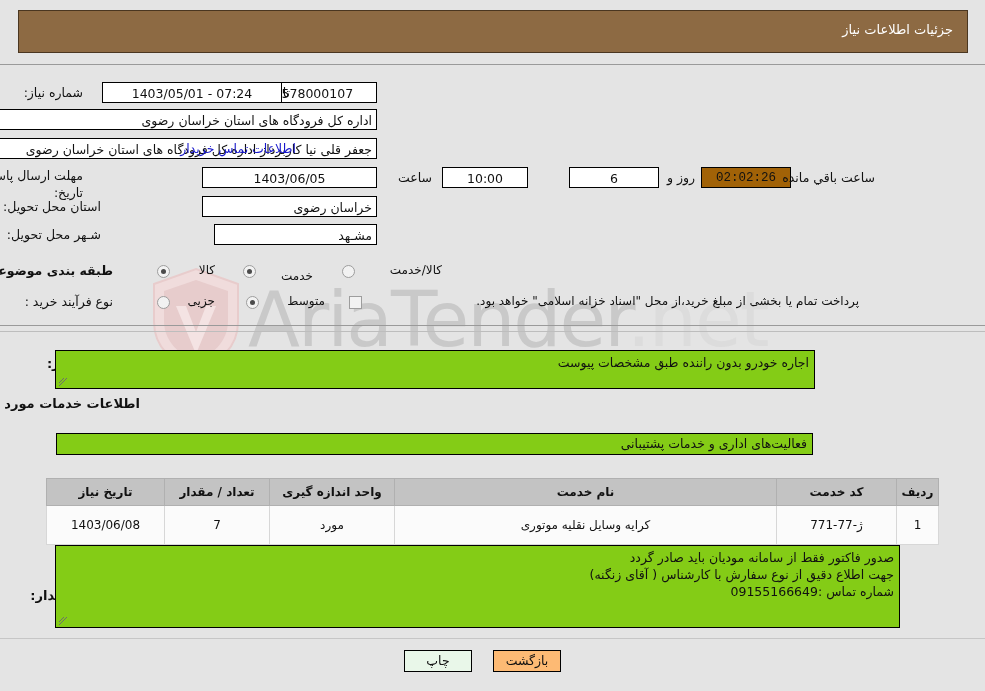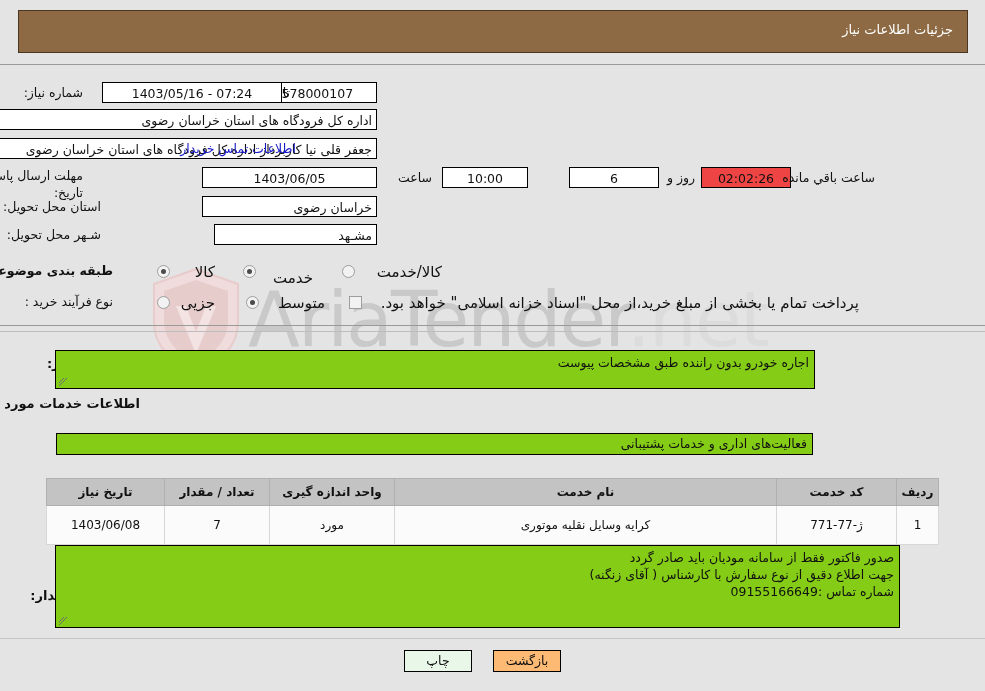--- a/index.html
+++ b/index.html
@@ -86,32 +86,32 @@
     color: #111;
     padding: 1px 4px 0 4px;
     line-height: 19px;
     height: 21px;
     white-space: nowrap;
     overflow: hidden;
     z-index: 3;
   }
   .fld.center { text-align: center; }
   .fld.right  { text-align: right; }
-  .fld.cream  { background: #ef4444; }
+  .fld.cream  { background: #a16207; font-family: Liberation Mono, monospace; }
   .linktext {
     position: absolute;
     font-size: 12.5px;
     color: #1818cc;
     white-space: nowrap;
     z-index: 3;
     cursor: pointer;
   }
   .plaintext {
     position: absolute;
-    font-size: 15px;
+    font-size: 12px;
     color: #111;
     white-space: nowrap;
     z-index: 3;
   }
 
   
   .radio {
     position: absolute;
     width: 13px; height: 13px;
     border-radius: 50%;
@@ -229,21 +229,21 @@
   <div class="header-bar">
     <div class="header-title">جزئیات اطلاعات نیاز</div>
   </div>
 
   <div class="hr-line" style="top:64px;"></div>
 
   <div class="lbl" style="right:902px; top:85px;">شماره نیاز:</div>
   <div class="fld center" style="right:608px; top:82px; width:175px;">1103001578000107</div>
 
   <div class="lbl" style="right:695px; top:85px;">تاریخ و ساعت اعلان عمومی:</div>
-  <div class="fld center" style="right:786px; top:82px; width:180px; left:102px; right:auto;">07:24 - 1403/05/16</div>
+  <div class="fld center" style="right:786px; top:82px; width:180px; left:102px; right:auto;">07:24 - 1403/05/01</div>
 
   <div class="lbl" style="right:872px; top:112px;">نام دستگاه خریدار:</div>
   <div class="fld right" style="right:608px; top:109px; width:380px;">اداره کل فرودگاه های استان خراسان رضوی</div>
 
   <div class="lbl" style="right:861px; top:141px;">ایجاد کننده درخواست:</div>
   <div class="fld right" style="right:608px; top:138px; width:438px;">جعفر قلی نیا کاربرداز اداره کل فرودگاه های استان خراسان رضوی</div>
   <div class="linktext" style="right:689px; top:141px;">اطلاعات تماس خریدار</div>
 
   <div class="lbl" style="right:902px; top:168px;">مهلت ارسال پاسخ: تا</div>
   <div class="lbl" style="right:902px; top:185px;">تاریخ:</div>

